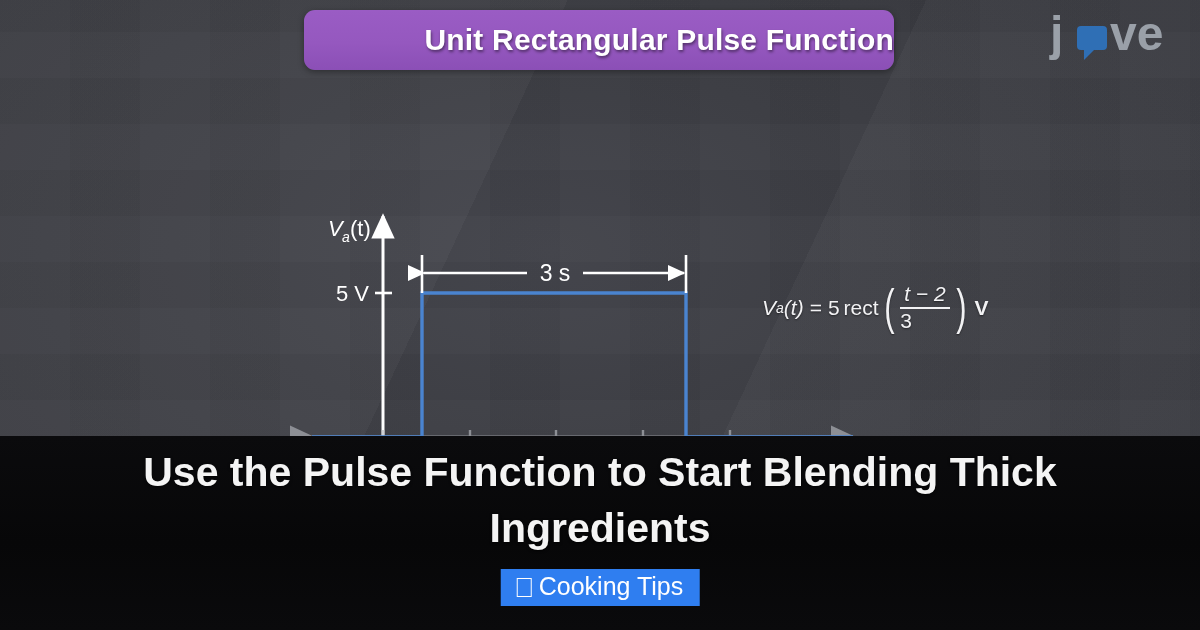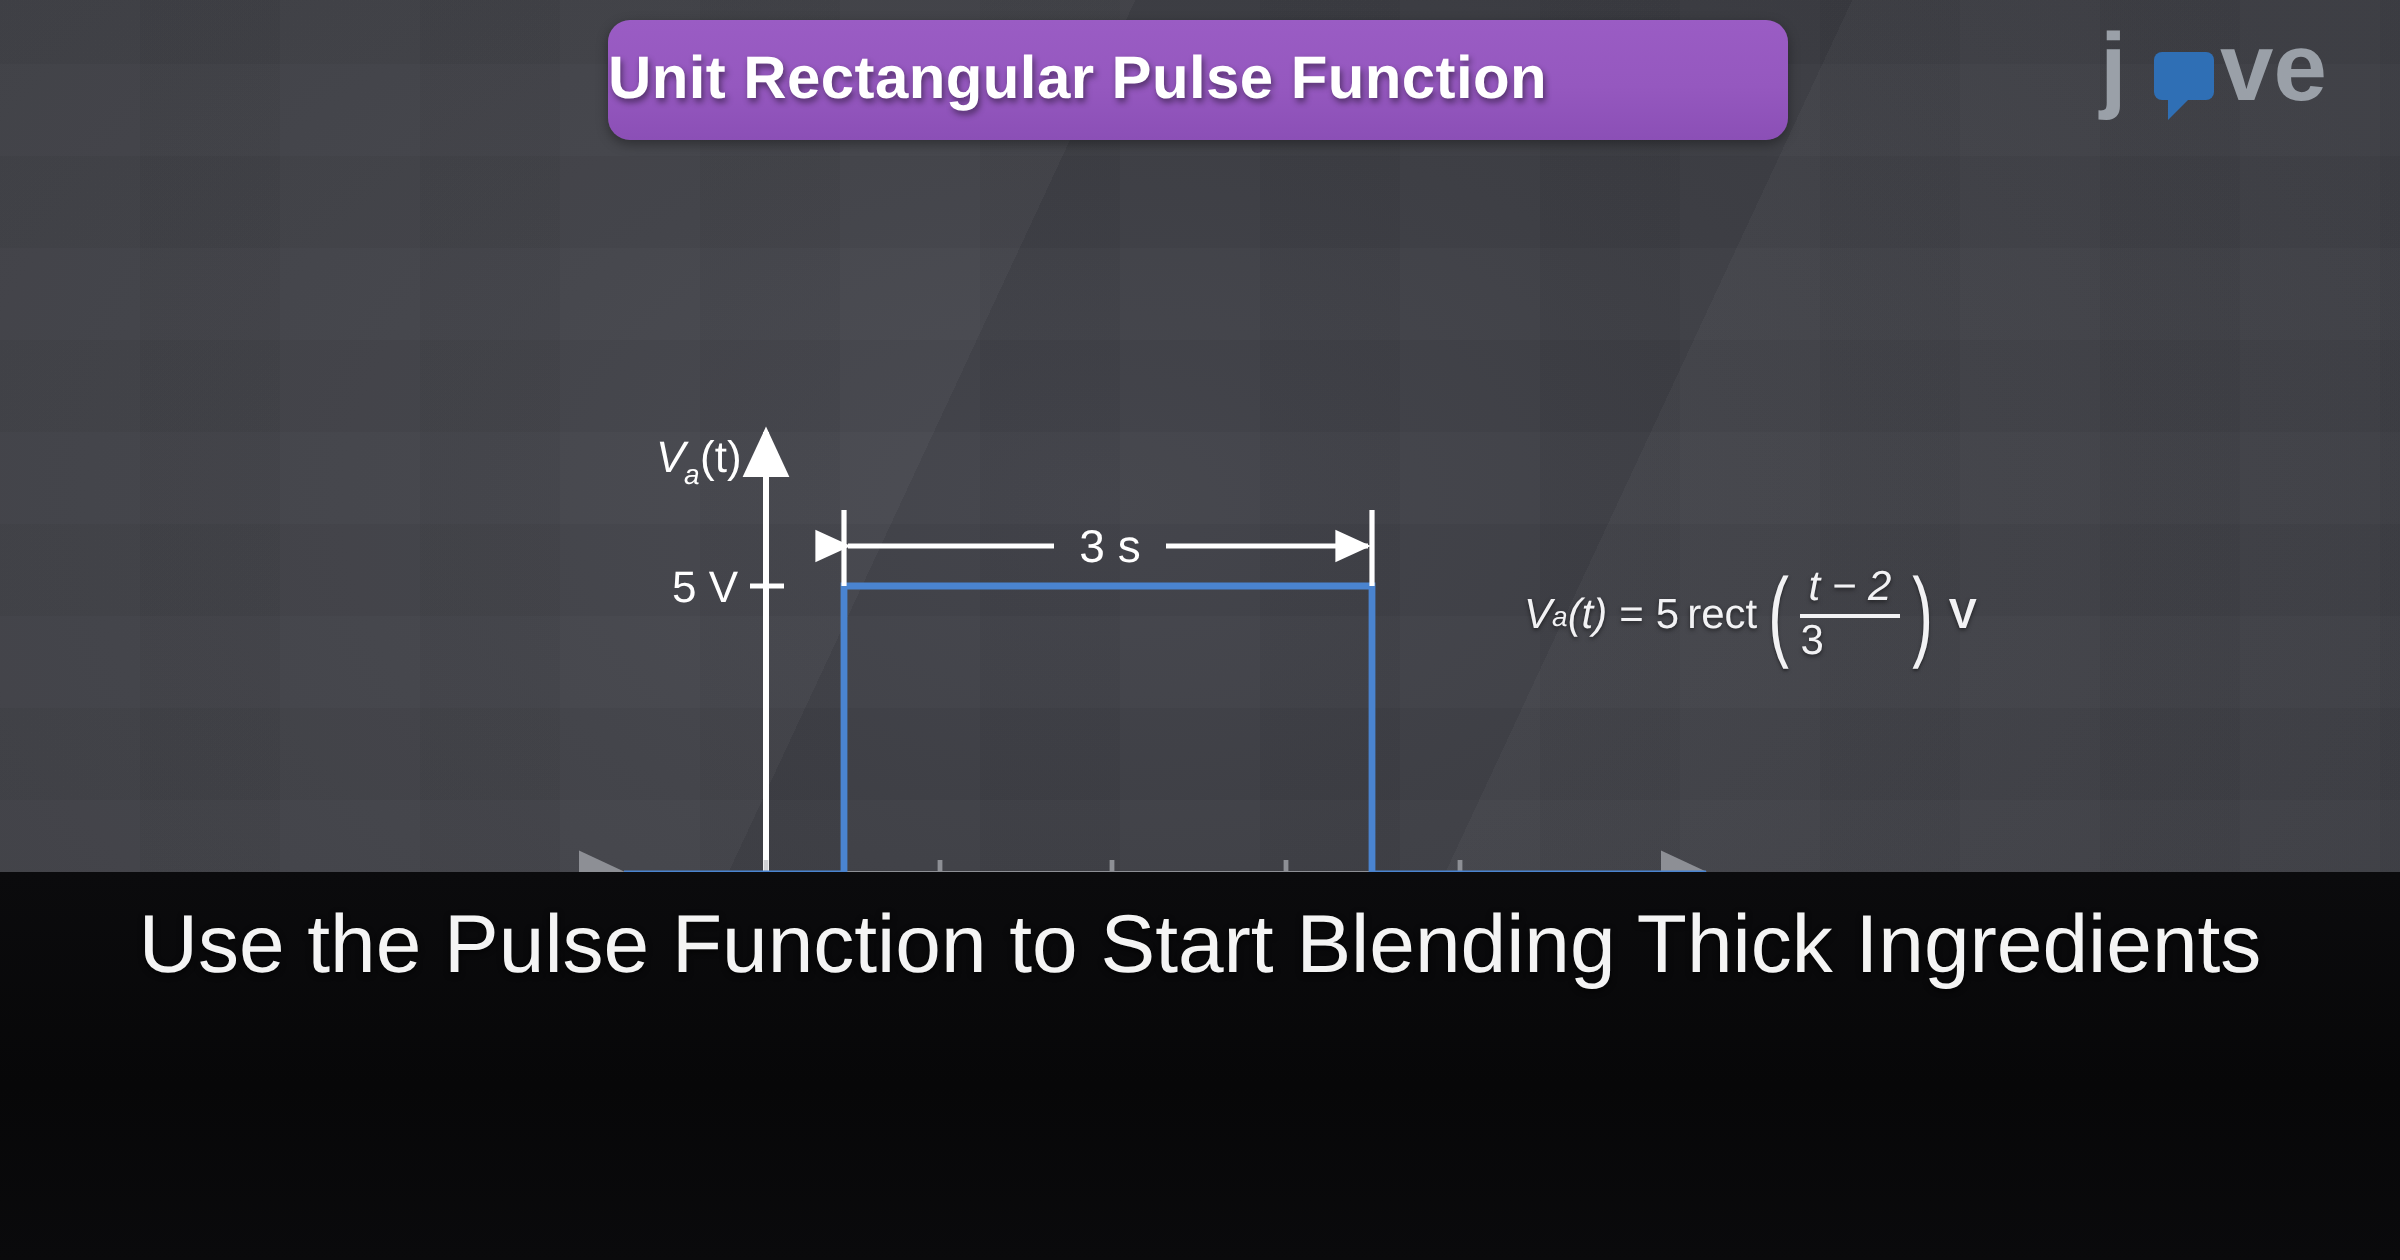--- a/index.html
+++ b/index.html
@@ -33,21 +33,21 @@
     position: absolute;
     left: 304px;
     top: 10px;
     width: 590px;
     height: 60px;
     border-radius: 11px;
     background: linear-gradient(180deg, #9a5cc4 0%, #9558bf 55%, #8b4fb6 100%);
     box-shadow: 0 2px 6px rgba(0,0,0,0.35);
     display: flex;
     align-items: center;
-    justify-content: flex-start;
+    justify-content: flex-end;
   }
   #title-banner .txt {
     color: #ffffff;
     font-size: 30px;
     font-weight: bold;
     letter-spacing: 0.2px;
     text-shadow: 1px 2px 3px rgba(0,0,0,0.45);
     white-space: nowrap;
   }
 
@@ -108,21 +108,21 @@
   }
   #caption-text {
     position: absolute;
     left: 60px;
     top: 8px;
     width: 1080px;
     text-align: center;
     color: #f4f4f4;
     font-size: 41px;
     line-height: 56px;
-    font-weight: normal;
+    font-weight: bold;
     text-shadow: 0 1px 3px rgba(0,0,0,0.8);
   }
   #badge {
     position: absolute;
     left: 50%;
     transform: translateX(-50%);
     top: 569px;
     background: #2f7ef0;
     color: #ffffff;
     font-size: 25px;
@@ -232,14 +232,17 @@
       <span class="den">3</span>
     </span>
     <span class="paren">)</span>
     <span style="margin-left:3px;font-weight:bold">V</span>
   </div>
 
   <div id="caption-overlay">
     <div id="caption-text">Use the Pulse Function to Start Blending Thick Ingredients</div>
   </div>
 
+  <div id="badge">
+    <span class="tofu"></span><span>Cooking Tips</span>
+  </div>
 
 </div>
 
 </body></html>

